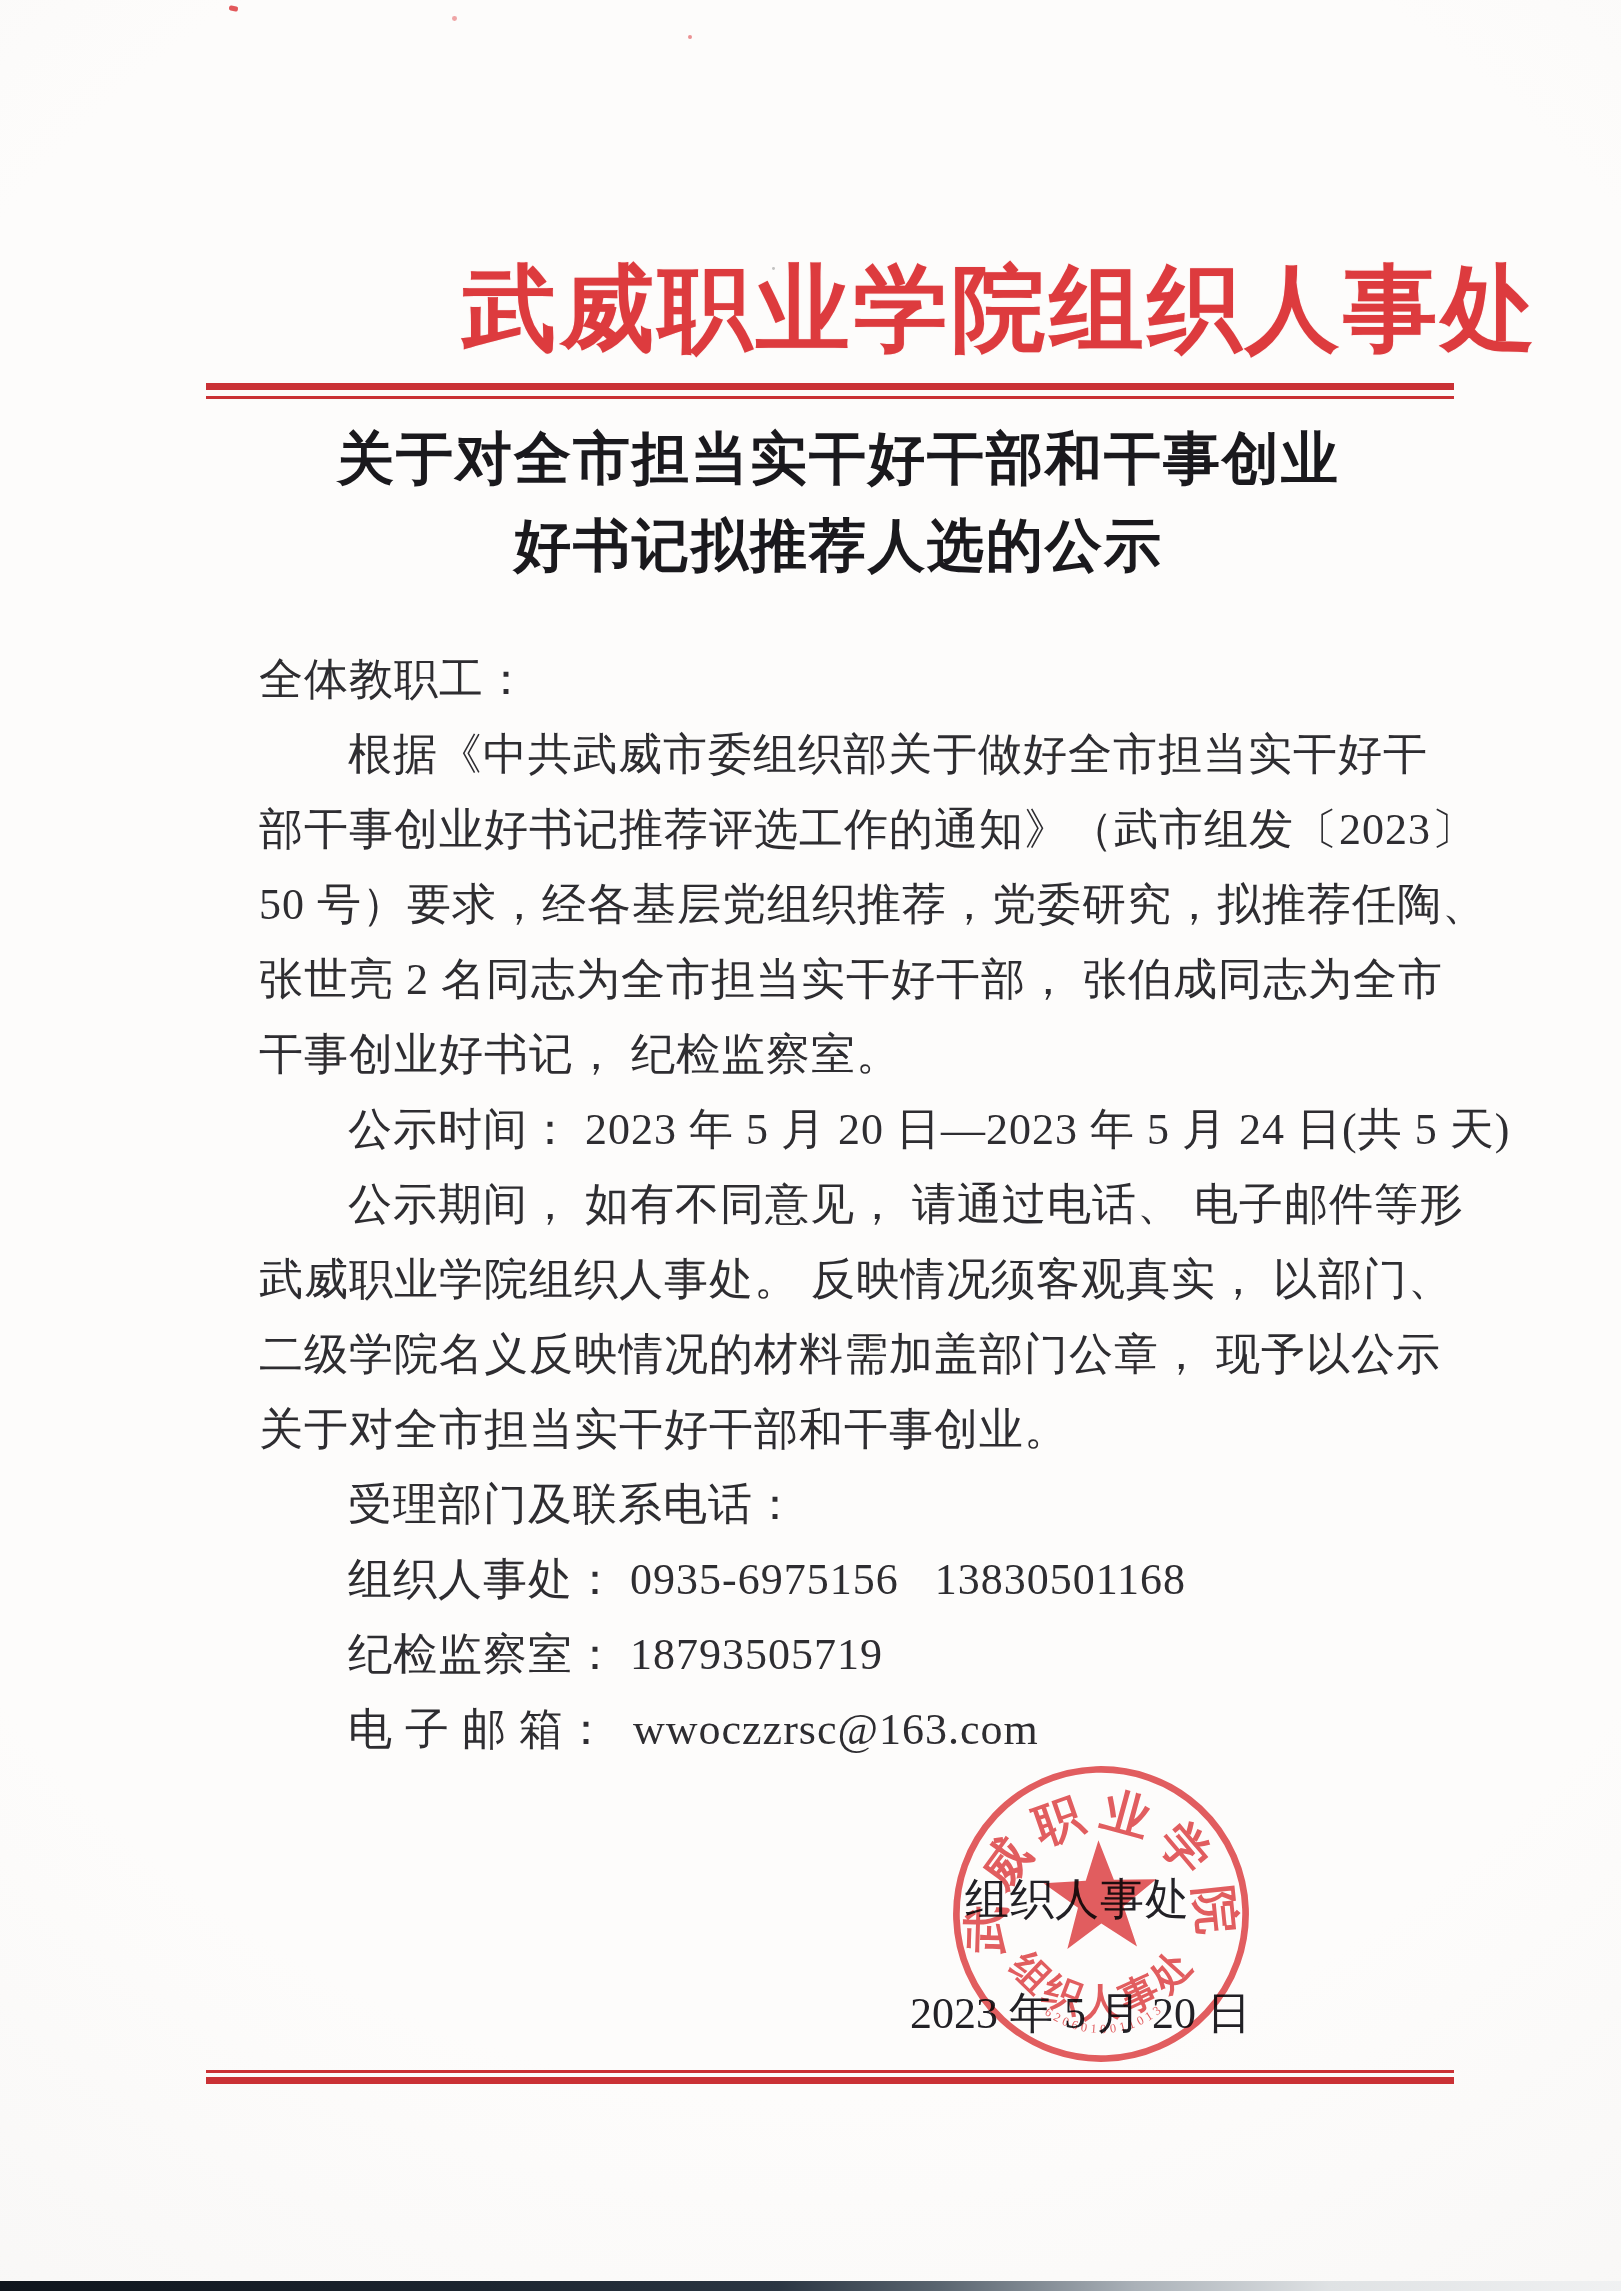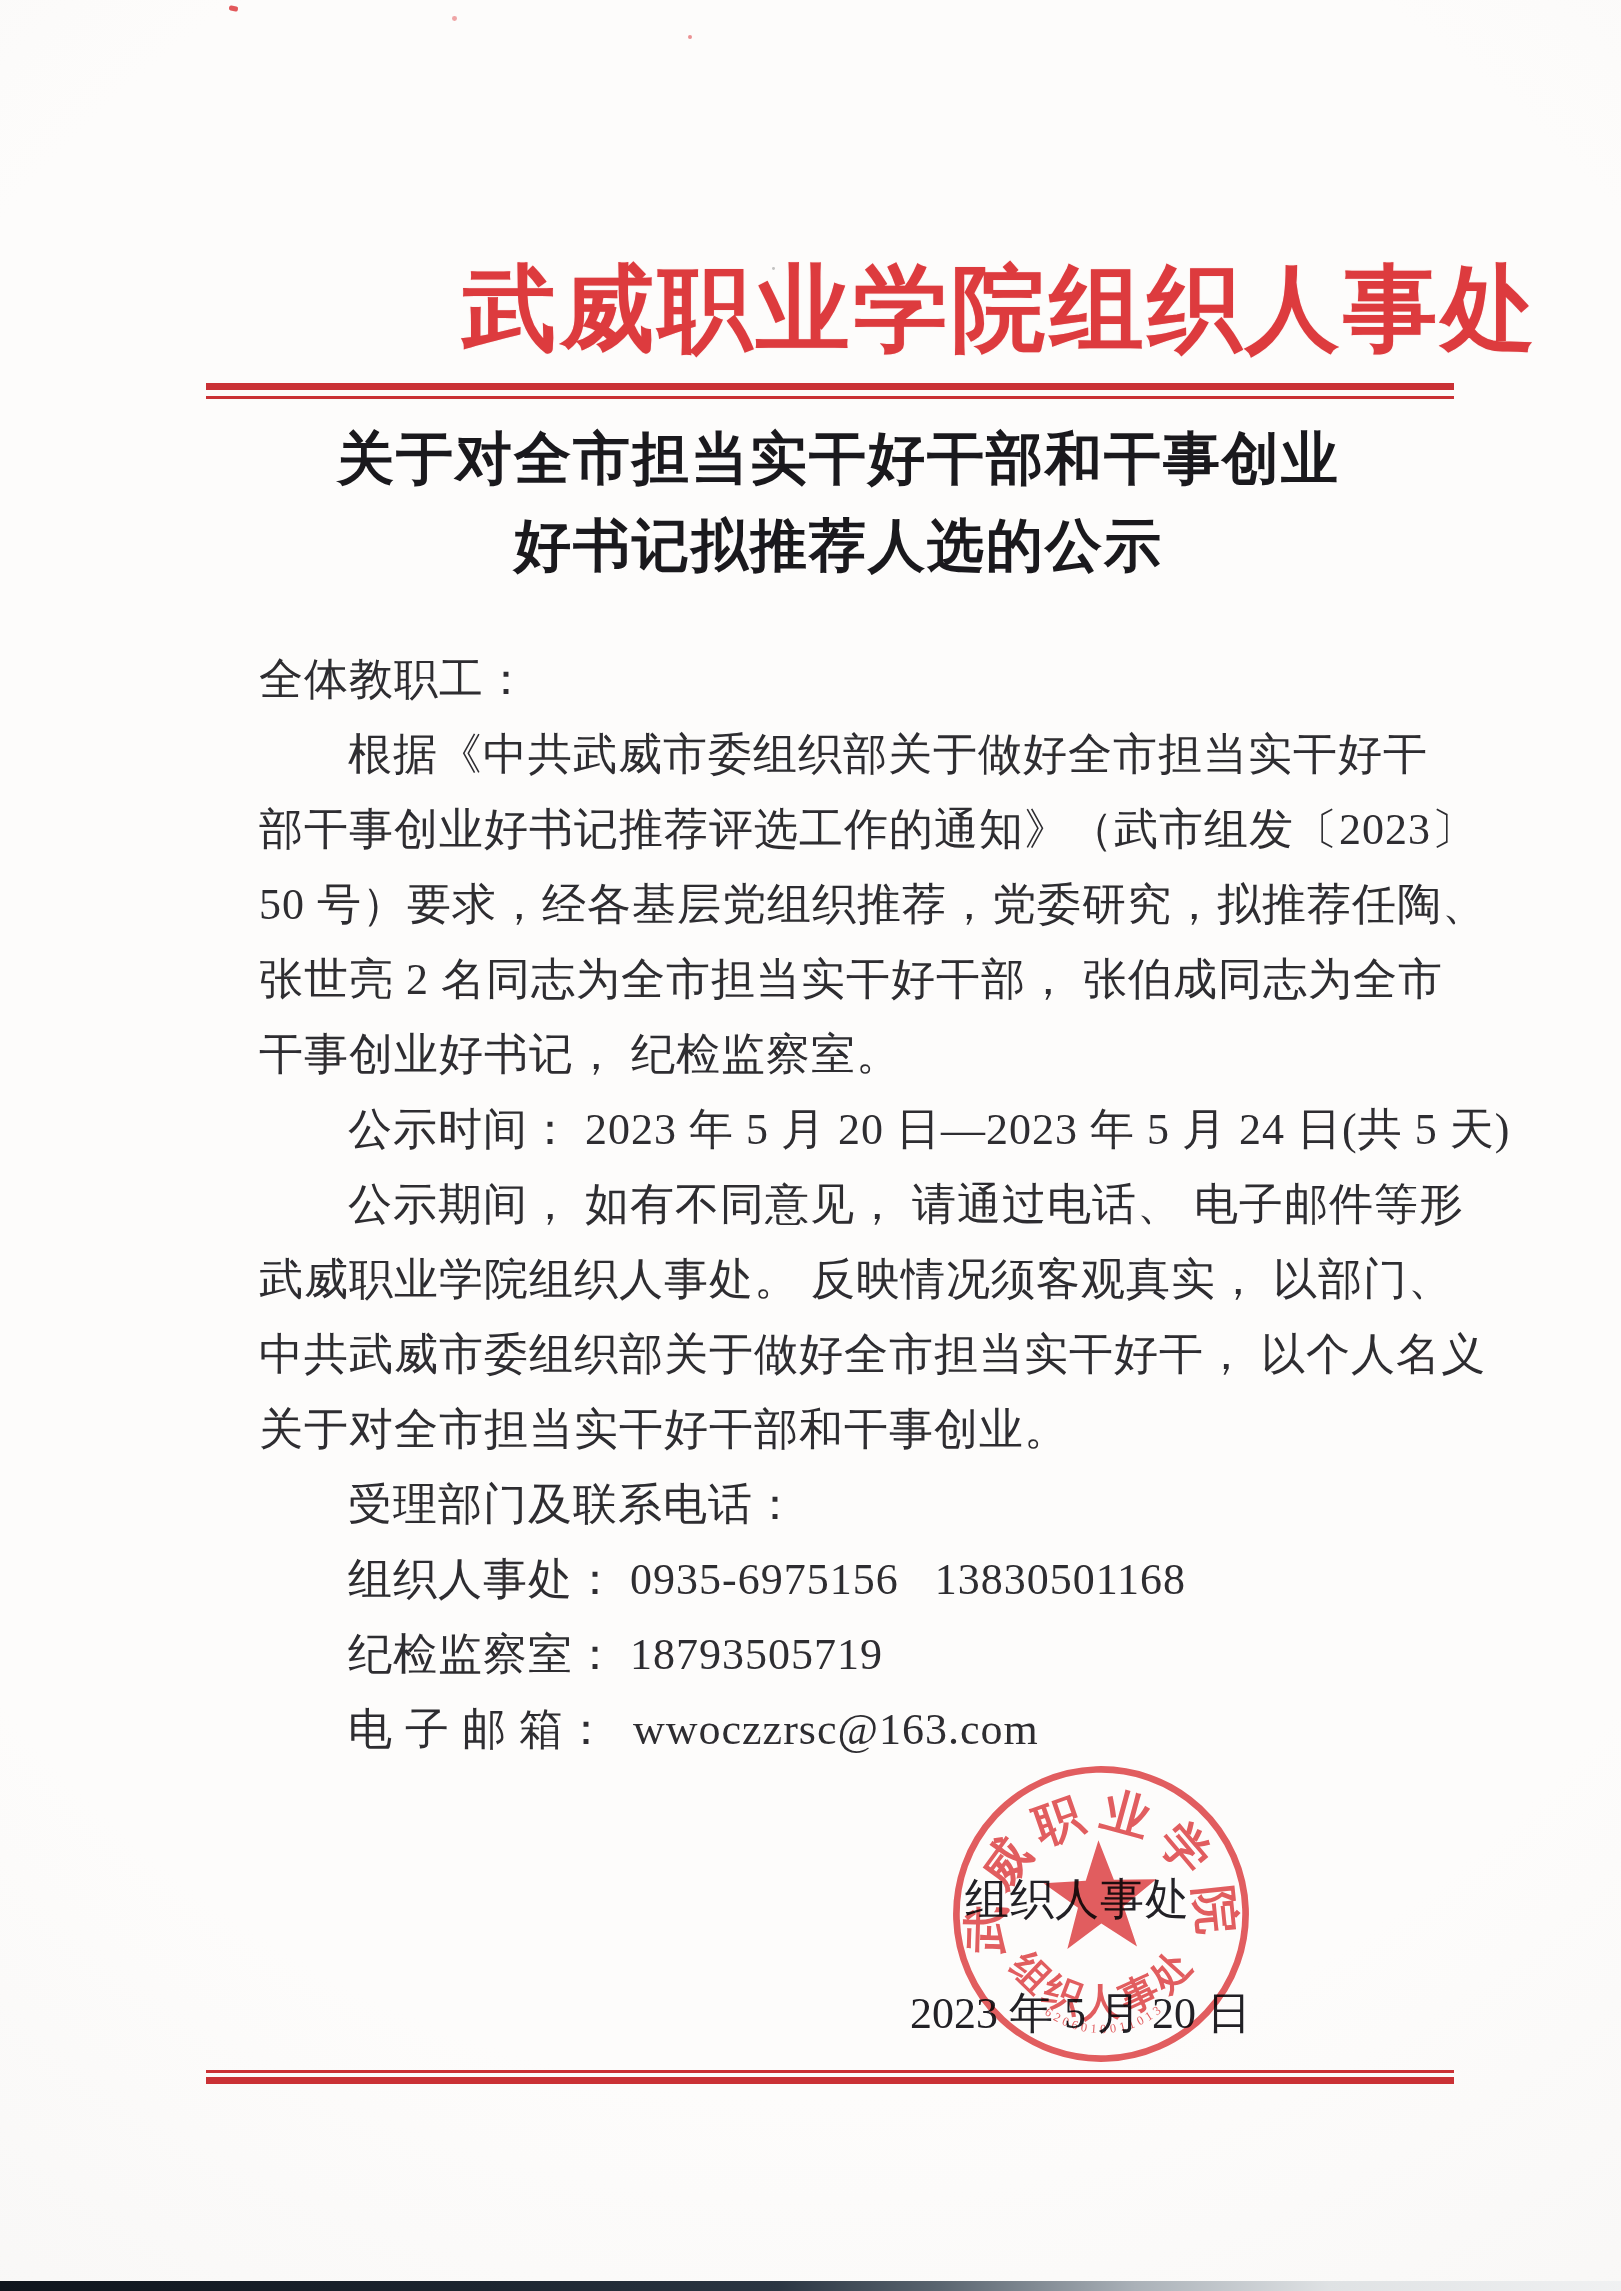--- a/index.html
+++ b/index.html
@@ -88,21 +88,21 @@
   <div class="abs body-block" id="body-lines">
       <div class="body-line">全体教职工：</div>
       <div class="body-line indent">根据《中共武威市委组织部关于做好全市担当实干好干</div>
       <div class="body-line">部干事创业好书记推荐评选工作的通知》（武市组发〔2023〕</div>
       <div class="body-line">50 号）要求，经各基层党组织推荐，党委研究，拟推荐任陶、</div>
       <div class="body-line">张世亮 2 名同志为全市担当实干好干部， 张伯成同志为全市</div>
       <div class="body-line">干事创业好书记， 纪检监察室。</div>
       <div class="body-line indent">公示时间： 2023 年 5 月 20 日—2023 年 5 月 24 日(共 5 天)</div>
       <div class="body-line indent">公示期间， 如有不同意见， 请通过电话、 电子邮件等形</div>
       <div class="body-line">武威职业学院组织人事处。 反映情况须客观真实， 以部门、</div>
-      <div class="body-line">中共武威市委组织部关于做好全市担当实干好干， 以个人名义</div>
+      <div class="body-line">二级学院名义反映情况的材料需加盖部门公章， 现予以公示</div>
       <div class="body-line">关于对全市担当实干好干部和干事创业。</div>
       <div class="body-line indent">受理部门及联系电话：</div>
       <div class="body-line indent">组织人事处： 0935-6975156   13830501168</div>
       <div class="body-line indent">纪检监察室： 18793505719</div>
       <div class="body-line indent">电 子 邮 箱：  wwoczzrsc@163.com</div>
     </div>
 
   <div class="abs sig-dept">组织人事处</div>
   <div class="abs sig-date">2023 年 5 月 20 日</div>
 

